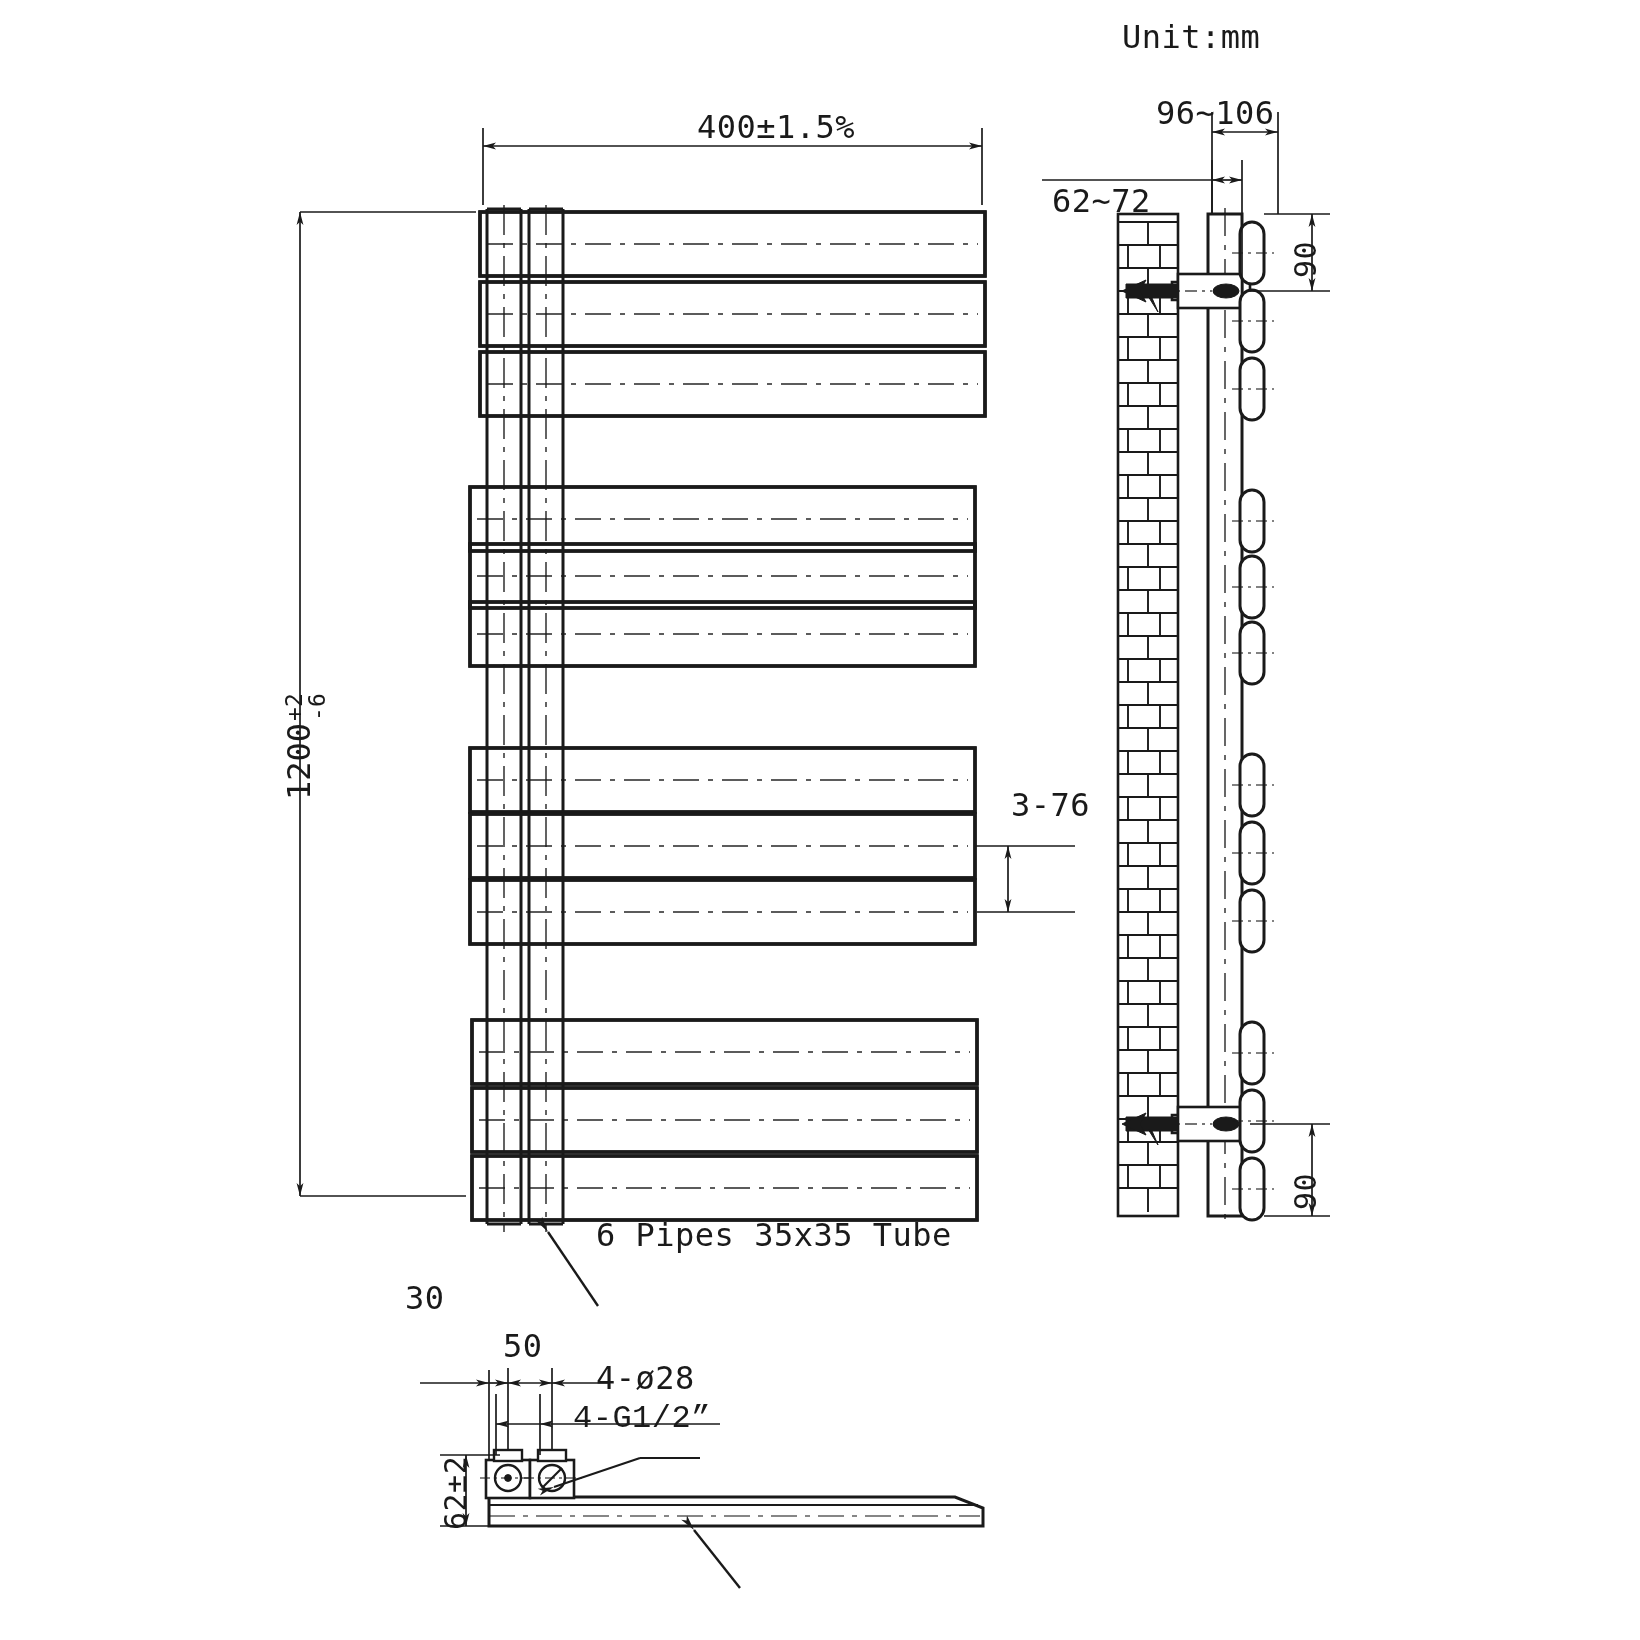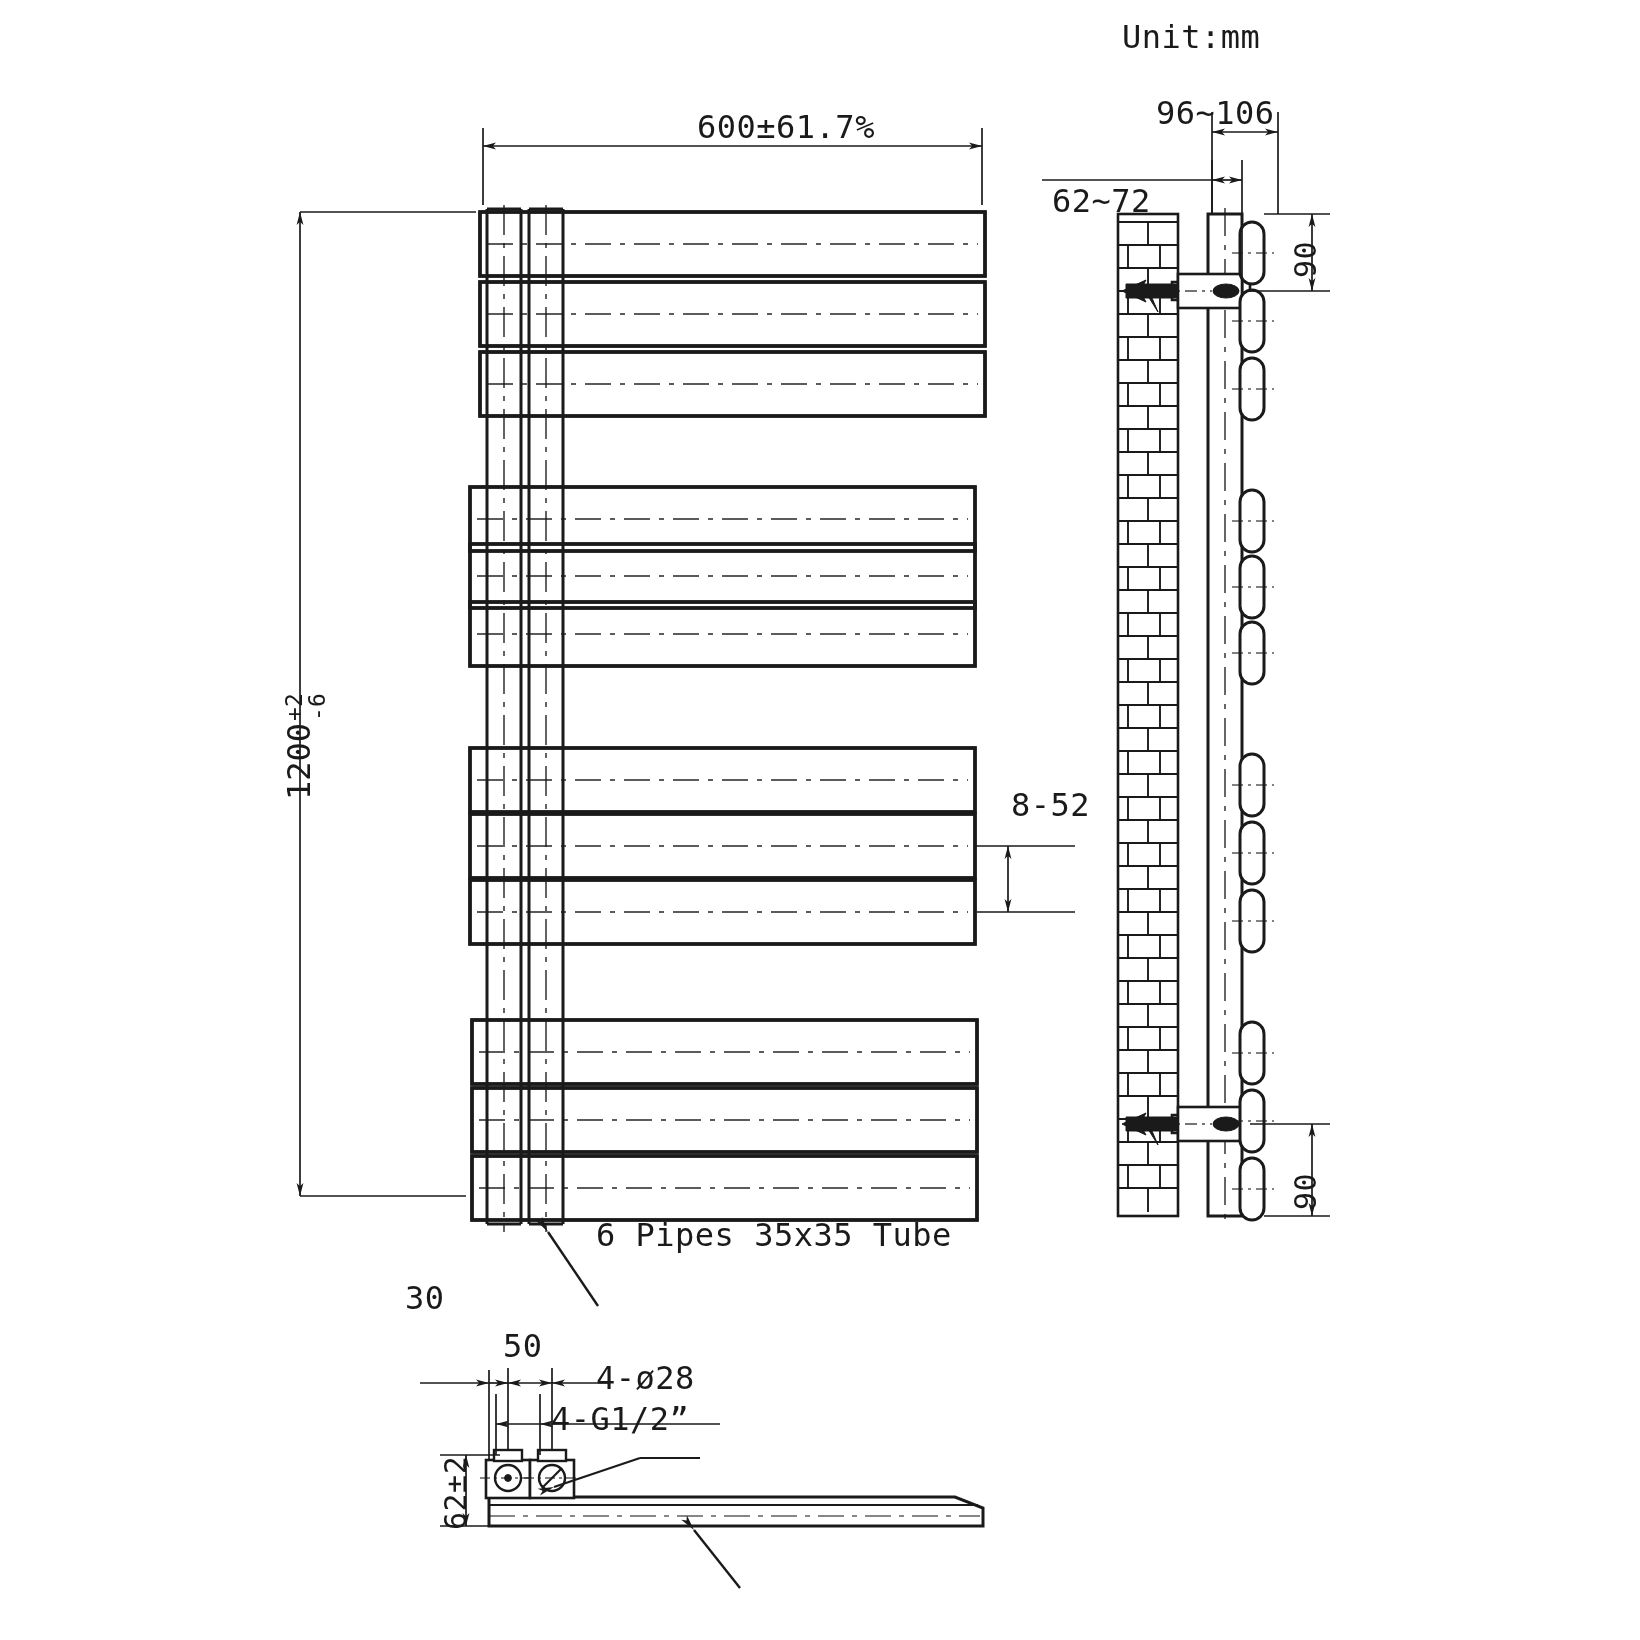--- a/index.html
+++ b/index.html
@@ -421,42 +421,42 @@
       </g>
 
       <g stroke-width="2.4">
         <line x1="740" y1="1588" x2="694" y2="1530" marker-end="url(#leadArr)"></line>
       </g>
     </g>
   </svg>
 
   <div class="lbl lbl-32" style="left:1122px; top:18px;">Unit:mm</div>
 
-  <div class="lbl lbl-32" style="left:697px; top:108px;">600±61.7%</div>
+  <div class="lbl lbl-32" style="left:697px; top:108px;">400±1.5%</div>
 
   <div class="rot90" style="position:absolute; left:280px; top:800px;">
     <span class="lbl-32" style="font-family:'DejaVu Sans Mono','Liberation Mono',monospace; color:#1a1a1a;">1200</span><span style="display:inline-block; font-size:23px; line-height:1.0; text-align:left; vertical-align:middle; color:#1a1a1a; padding-left:2px;"><span style="display:block;">+2</span><span style="display:block;">-6</span></span>
   </div>
 
-  <div class="lbl lbl-32" style="left:1011px; top:786px;">8-52</div>
+  <div class="lbl lbl-32" style="left:1011px; top:786px;">3-76</div>
 
   <div class="lbl lbl-32" style="left:596px; top:1216px;">6 Pipes 35x35 Tube</div>
 
   <div class="lbl lbl-32" style="left:1052px; top:150px;margin-top:32px;">62~72</div>
 
   <div class="lbl lbl-32" style="left:1156px; top:94px;">96~106</div>
 
   <div class="rot90 lbl lbl-30" style="left:1288px; top:278px;">90</div>
 
   <div class="rot90 lbl lbl-30" style="left:1288px; top:1210px;">90</div>
 
   <div class="lbl lbl-32" style="left:405px; top:1279px;">30</div>
 
   <div class="lbl lbl-32" style="left:503px; top:1327px;">50</div>
 
   <div class="lbl lbl-32" style="left:596px; top:1359px;text-align:right;">4-ø28</div>
 
-  <div class="lbl lbl-32" style="left:551px; top:1400px;">4-G1/2”</div>
+  <div class="lbl lbl-32" style="left:573px; top:1400px;font-family:Liberation Mono, monospace;">4-G1/2”</div>
 
   <div class="rot90 lbl lbl-30" style="left:438px; top:1530px;">62±2</div>
 
 
 </div>
 
 </body></html>

